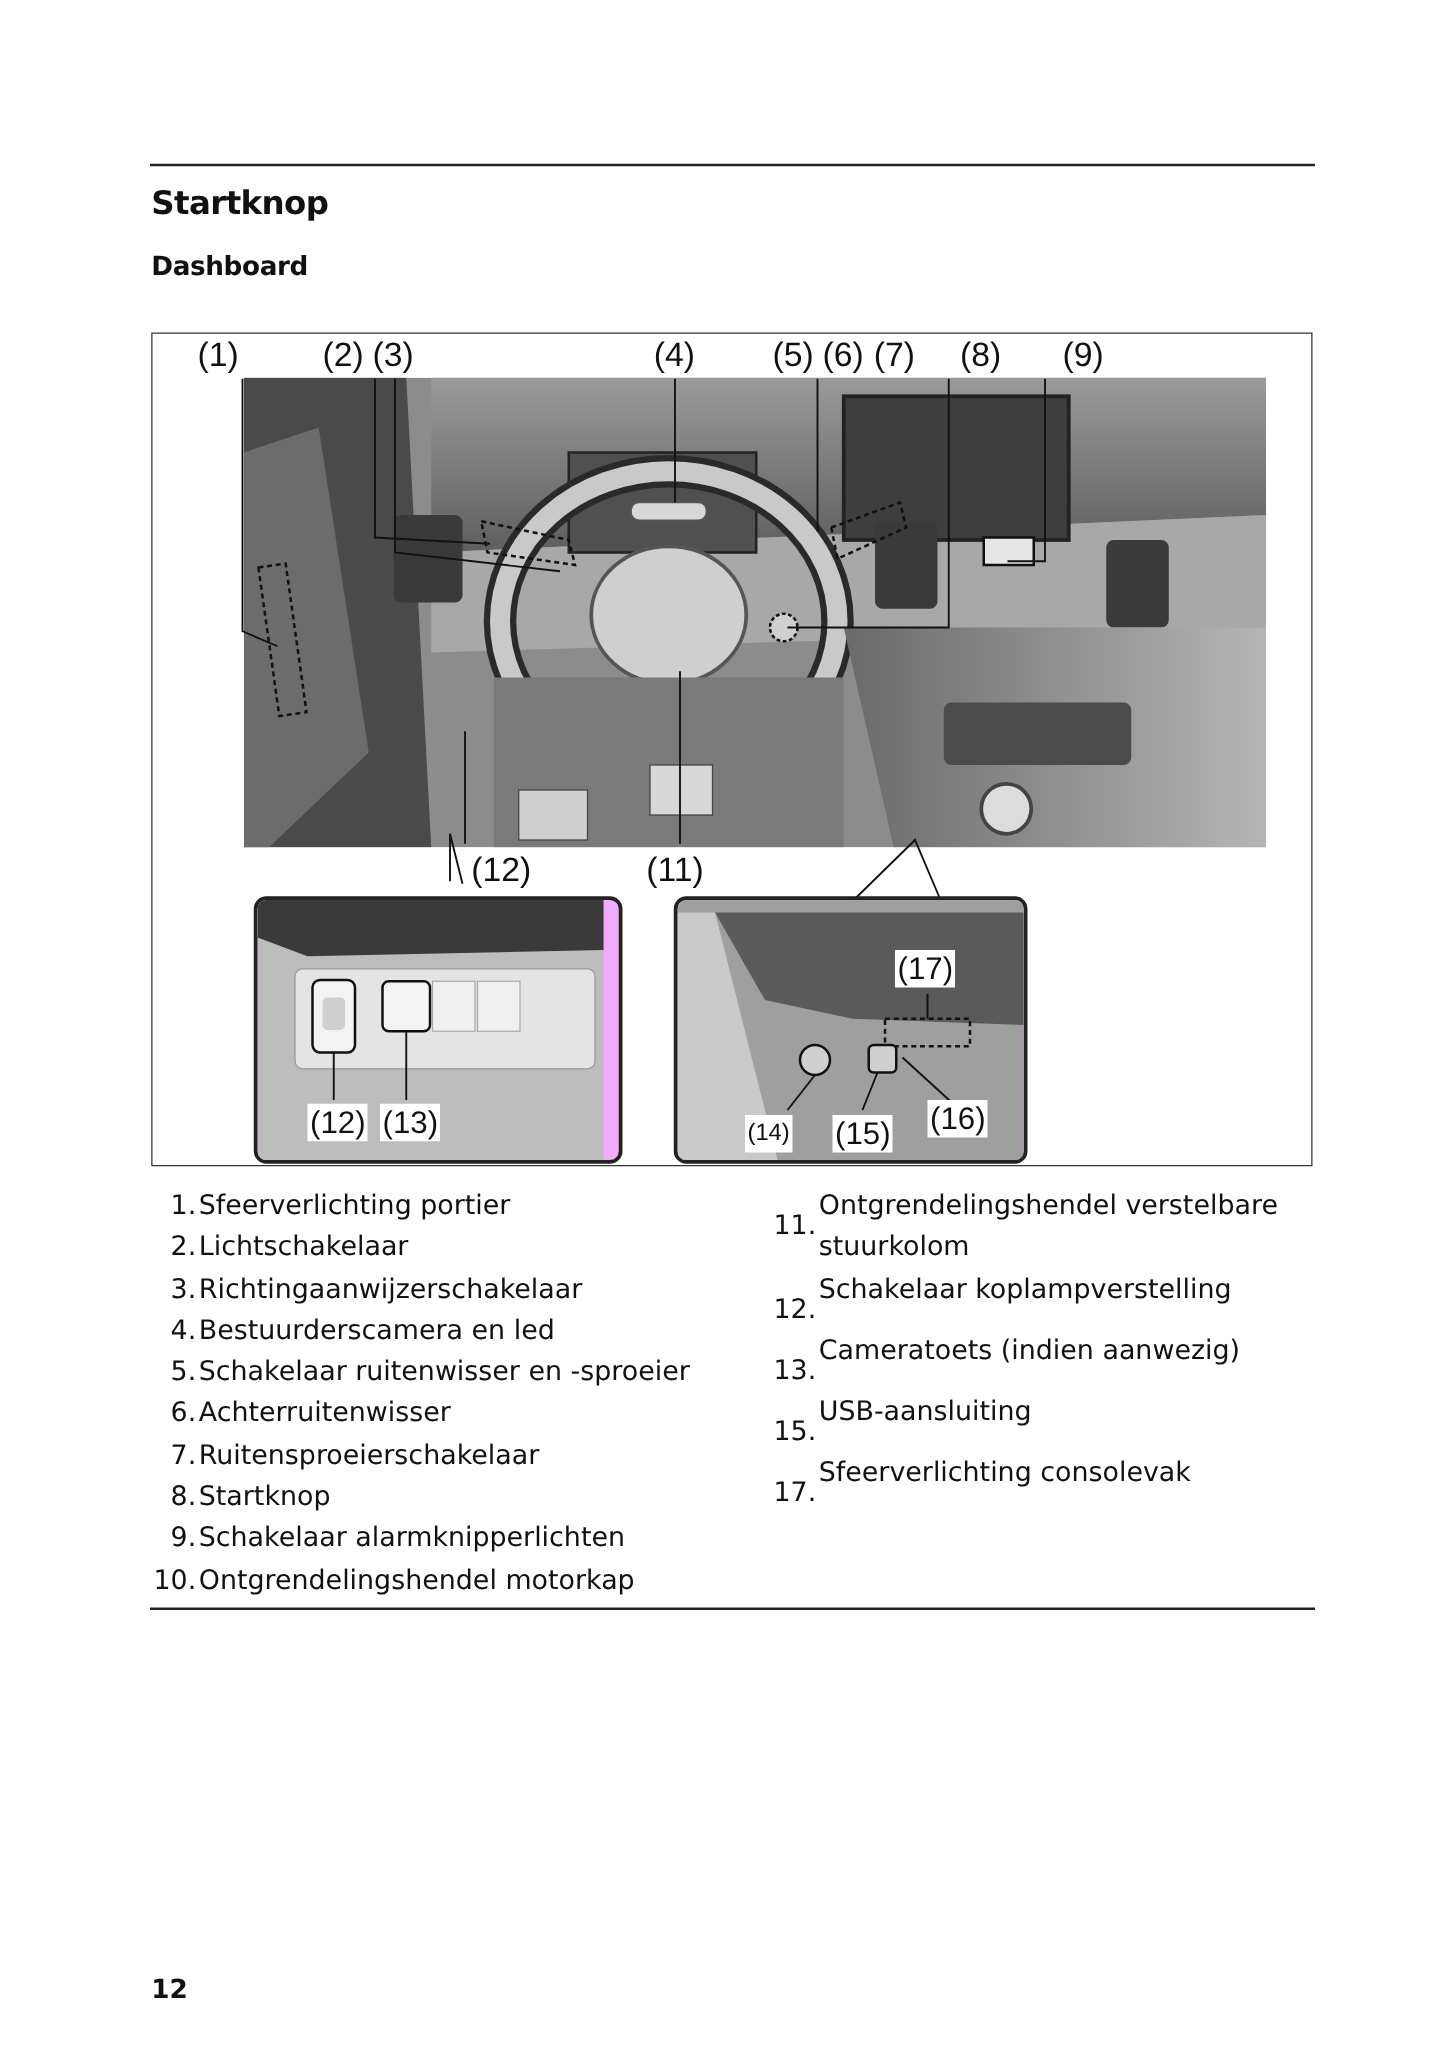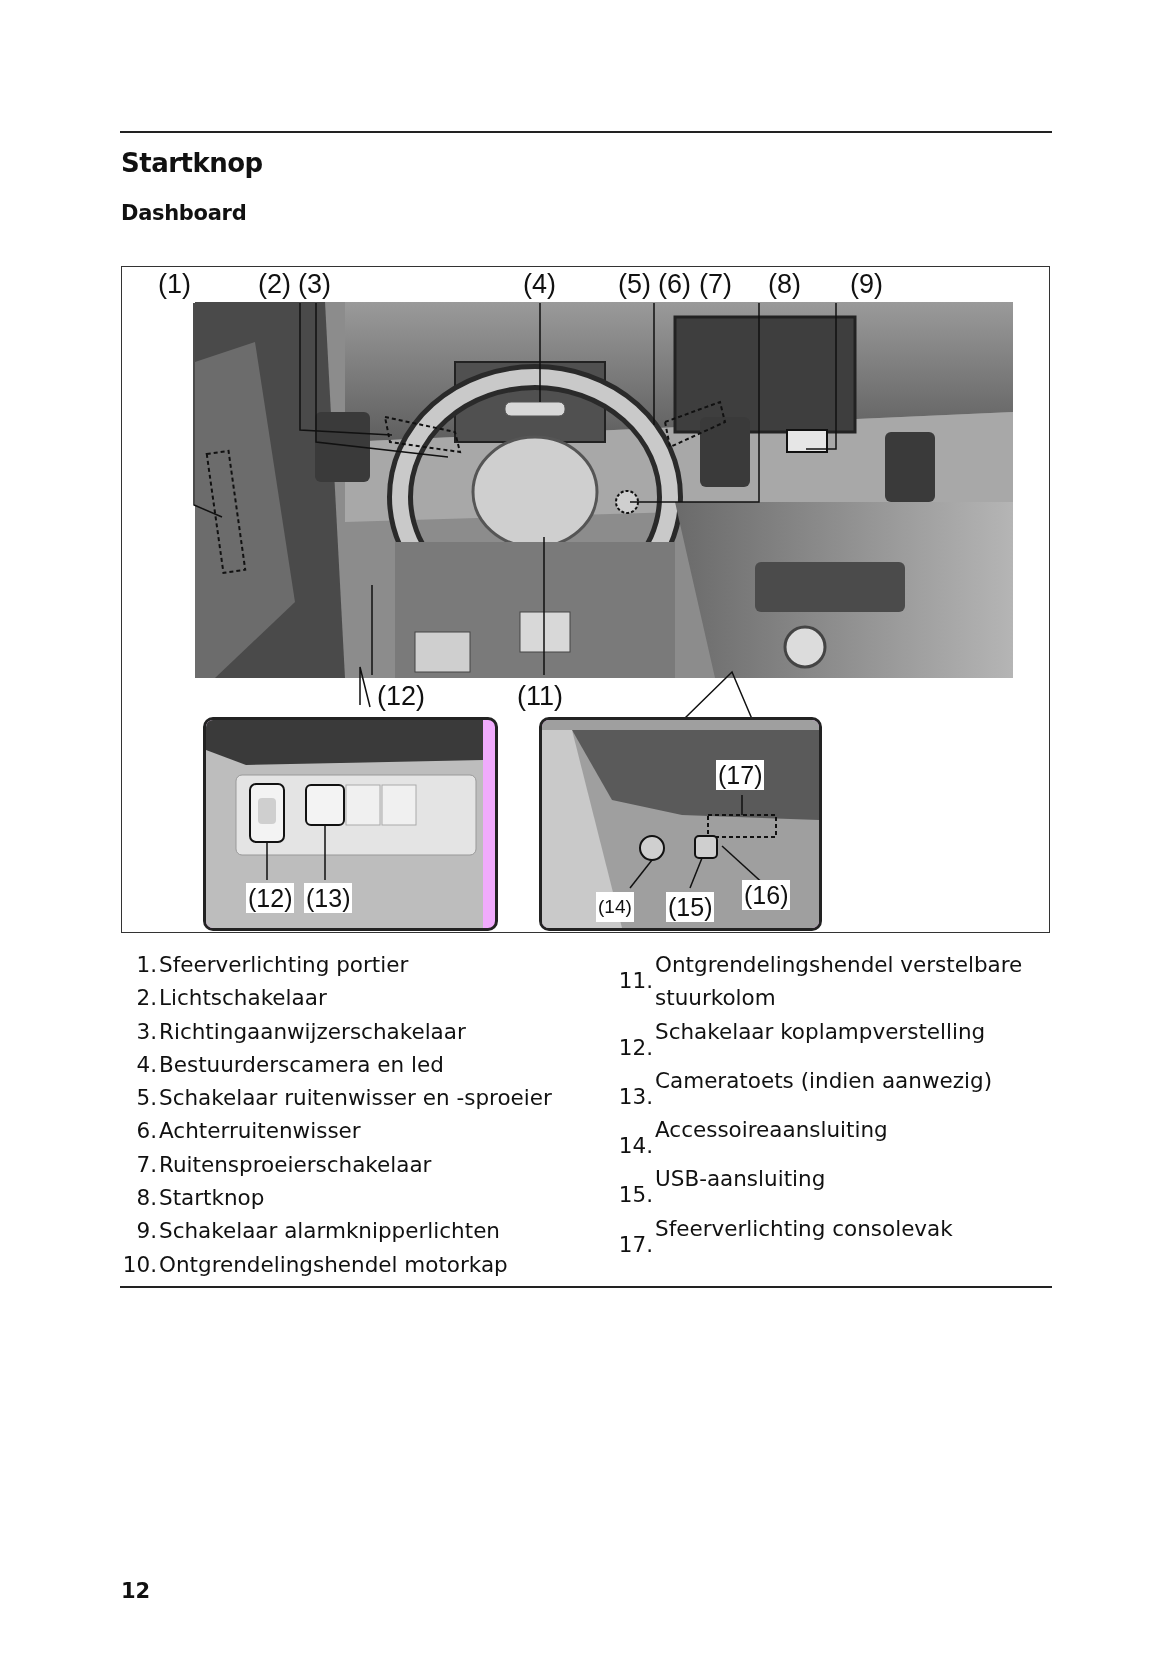--- a/index.html
+++ b/index.html
@@ -199,24 +199,20 @@
     </div>
   <div class="item">
       <span class="num">12.</span>
       <span class="label">Schakelaar koplampverstelling</span>
     </div>
   <div class="item">
       <span class="num">13.</span>
       <span class="label">Cameratoets (indien aanwezig)</span>
     </div>
   <div class="item">
-      <span class="num">14.</span>
-      <span class="label">Accessoireaansluiting</span>
-    </div>
-  <div class="item">
       <span class="num">15.</span>
       <span class="label">USB-aansluiting</span>
     </div>
   <div class="item">
       <span class="num">17.</span>
       <span class="label">Sfeerverlichting consolevak</span>
     </div>
 </div>
 
 <div class="rule bottom"></div>

